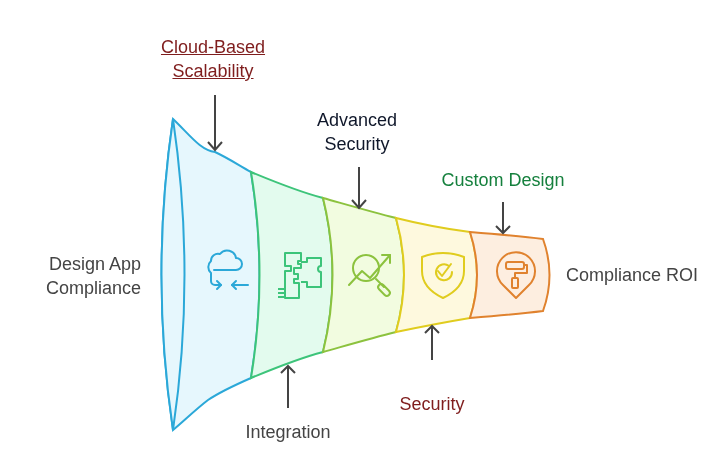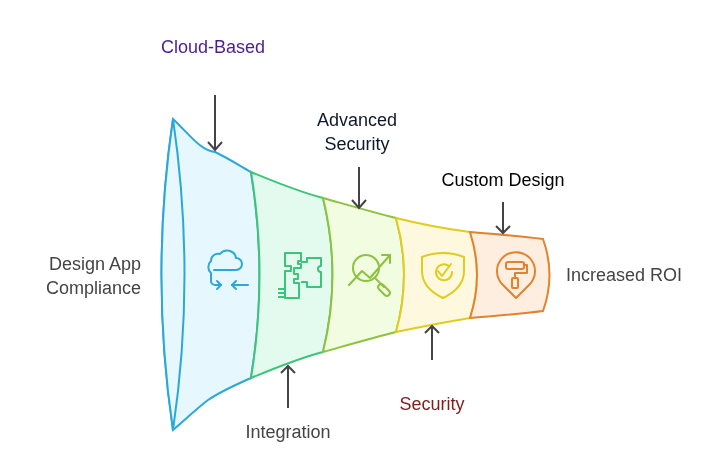--- a/index.html
+++ b/index.html
@@ -78,36 +78,37 @@
     <polyline points="524,265 527,265 527,273 515,273 515,278"></polyline>
     <rect x="512" y="278" width="6" height="10" rx="1"></rect>
   </g>
 </svg>
 
 <div class="lbl right" style="right: 575px; top: 252px; color: rgb(68, 68, 68);">
   <span>Design App</span>
   <span>Compliance</span>
 </div>
 
-<div class="lbl center" style="left: 150px; width: 126px; top: 35px; color: #4c1d95;">
+<div class="lbl center" style="left: 150px; width: 126px; top: 35px; color: #7f1d1d; text-decoration: underline;">
   <span>Cloud-Based</span>
+  <span>Scalability</span>
 </div>
 
 <div class="lbl center" style="left: 228px; width: 120px; top: 420px; color: rgb(68, 68, 68);">
   <span>Integration</span>
 </div>
 
 <div class="lbl center" style="left: 297px; width: 120px; top: 108px; color: #0f172a;">
   <span>Advanced</span>
   <span>Security</span>
 </div>
 
 <div class="lbl center" style="left: 370px; width: 124px; top: 372px; color: #7f1d1d; margin-top: 20px;">
   <span>Security</span>
 </div>
 
-<div class="lbl center" style="left: 428px; width: 150px; top: 168px; color: #000000;">
+<div class="lbl center" style="left: 428px; width: 150px; top: 168px; color: #15803d;">
   <span>Custom Design</span>
 </div>
 
 <div class="lbl left" style="left: 566px; top: 263px; color: rgb(68, 68, 68);">
-  <span>Increased ROI</span>
+  <span>Compliance ROI</span>
 </div>
 
 </body></html>

